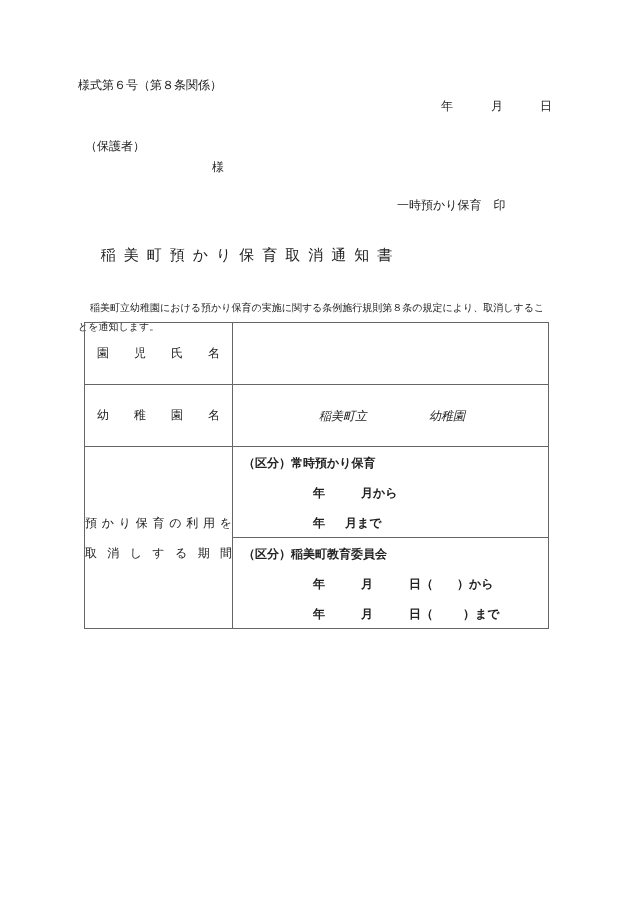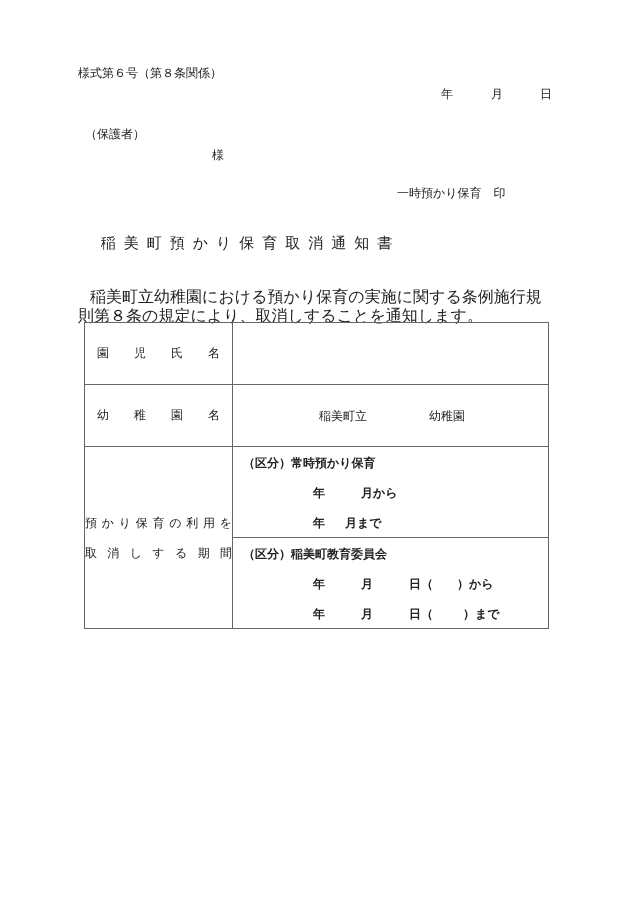--- a/index.html
+++ b/index.html
@@ -1,26 +1,26 @@
 <!DOCTYPE html>
 <html><head>
 <meta charset="utf-8">
 <style>
   html, body { margin: 0; padding: 0; background: #ffffff; }
   body { width: 630px; height: 903px; position: relative; overflow: hidden;
          font-family: "DejaVu Serif", "Liberation Serif", serif; color: #222; font-size: 12px; }
-  .abs { position: absolute; white-space: nowrap; }
+  .abs { position: absolute; white-space: nowrap; margin-top: 12px; }
   .form-no { left: 78px; top: 65px; }
   .date { top: 86px; left: 0; width: 630px; }
   .date span { position: absolute; }
   .guardian { left: 85px; top: 126px; }
   .sama { left: 212px; top: 147px; }
   .issuer { left: 397px; top: 185px; letter-spacing: 0px; }
   .title { left: 0; width: 501px; text-align: center; top: 234px; font-size: 15px; letter-spacing: 8px; }
-  .body-text { left: 78px; top: 287px; width: 474px; white-space: normal; line-height: 19px; font-size: 16px; }
+  .body-text { left: 78px; top: 287px; width: 474px; white-space: normal; line-height: 19px; font-size: 10px; font-family: Liberation Mono, monospace; }
   .body-text p { margin: 0; text-indent: 12px; }
   table.form { position: absolute; left: 84px; top: 322px; width: 465px; border-collapse: collapse; }
   table.form td { border: 1.5px solid #666; padding: 0; vertical-align: middle; }
   .label-cell { width: 147px; }
   .spaced { display: flex; justify-content: space-between; padding: 0 12px 0 12px; }
   .r1 { height: 62px; }
   .r2 { height: 62px; }
   .r3 { height: 89px; }
   .r4 { height: 89px; }
   .line { position: relative; height: 30px; font-weight: bold; }
@@ -65,21 +65,21 @@
   <tr class="r2">
     <td class="label-cell">
       <div class="spaced">
         <span>幼</span>
         <span>稚</span>
         <span>園</span>
         <span>名</span>
       </div>
     </td>
     <td>
-      <div style="position:relative;height:20px;">
+      <div style="position:relative;height:20px;font-style:italic;">
         <span style="position:absolute;left:86px;top:2px">稲美町立</span>
         <span style="position:absolute;left:196px;top:2px">幼稚園</span>
       </div>
     </td>
   </tr>
   <tr class="r3">
     <td class="label-cell period-label" rowspan="2">
       <div class="spaced">
         <span>預</span>
         <span>か</span>

